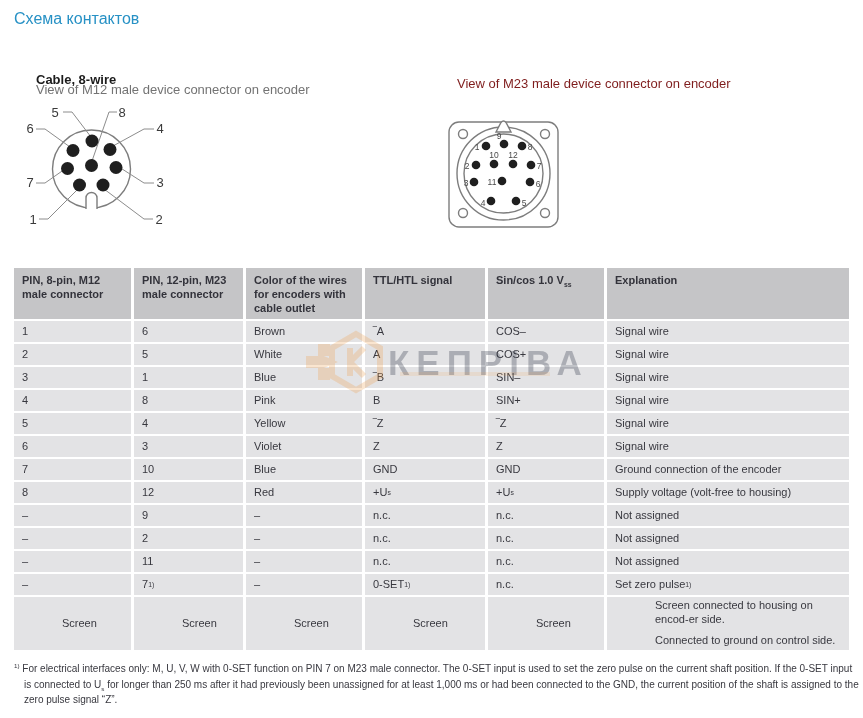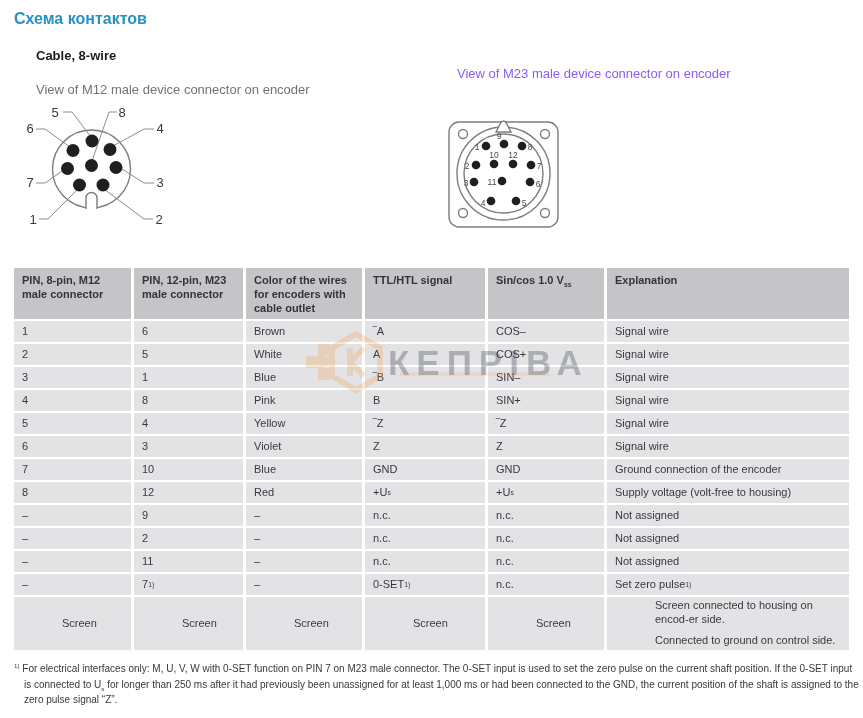--- a/index.html
+++ b/index.html
@@ -1,22 +1,22 @@
 <!DOCTYPE html>
 <html><head>
 <meta charset="utf-8">
 <style>
   html,body{margin:0;padding:0;background:#ffffff;}
   .page{position:relative;width:863px;height:718px;background:#ffffff;overflow:hidden;
         font-family:"Liberation Sans","DejaVu Sans",sans-serif;color:#38383f;}
 
-  .title{position:absolute;left:14px;top:10px;font-size:16px;font-weight:700;color:#2791c5;}
-  .cable-label{position:absolute;left:36px;top:48px;font-size:13px;font-weight:bold;color:#1c1c1c;}
+  .title{position:absolute;left:14px;top:10px;font-size:16px;font-weight:400;color:#2791c5;}
+  .cable-label{position:absolute;left:36px;top:72px;font-size:13px;font-weight:bold;color:#1c1c1c;}
   .m12-caption{position:absolute;left:36px;top:82px;font-size:13px;color:#737373;}
-  .m23-caption{position:absolute;left:457px;top:66px;font-size:13px;color:#8b5cf6;}
+  .m23-caption{position:absolute;left:457px;top:76px;font-size:13px;color:#7f1d1d;}
 
   .m12-diagram{position:absolute;left:22px;top:101px;}
   .m23-diagram{position:absolute;left:446px;top:117px;}
   .pin-num-lg{font-size:13px;fill:#3a3a3a;font-family:"Liberation Sans",sans-serif;}
   .pin-num-sm{font-size:8.5px;fill:#4a4a4a;font-family:"Liberation Sans",sans-serif;}
   .leader{fill:none;stroke:#8c8c8c;stroke-width:1;}
   .shape{fill:#ffffff;stroke:#7d7d7d;stroke-width:1.4;}
   .pin-dot{fill:#1f1f1f;}
 
   .pin-table{position:absolute;left:14px;top:268px;width:835px;display:grid;

